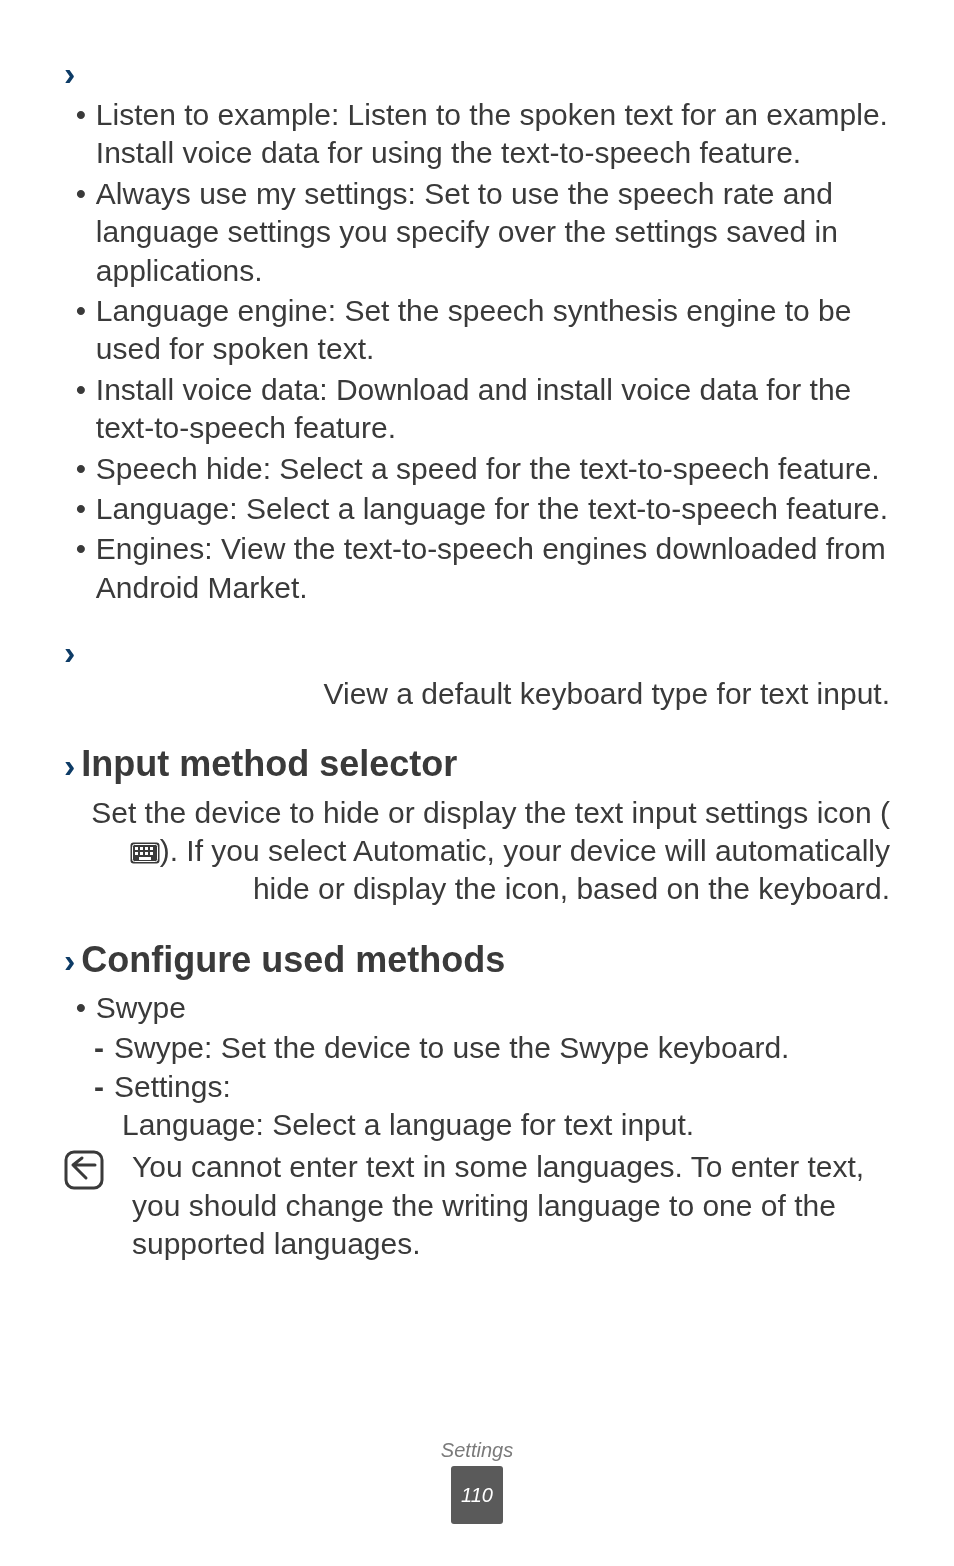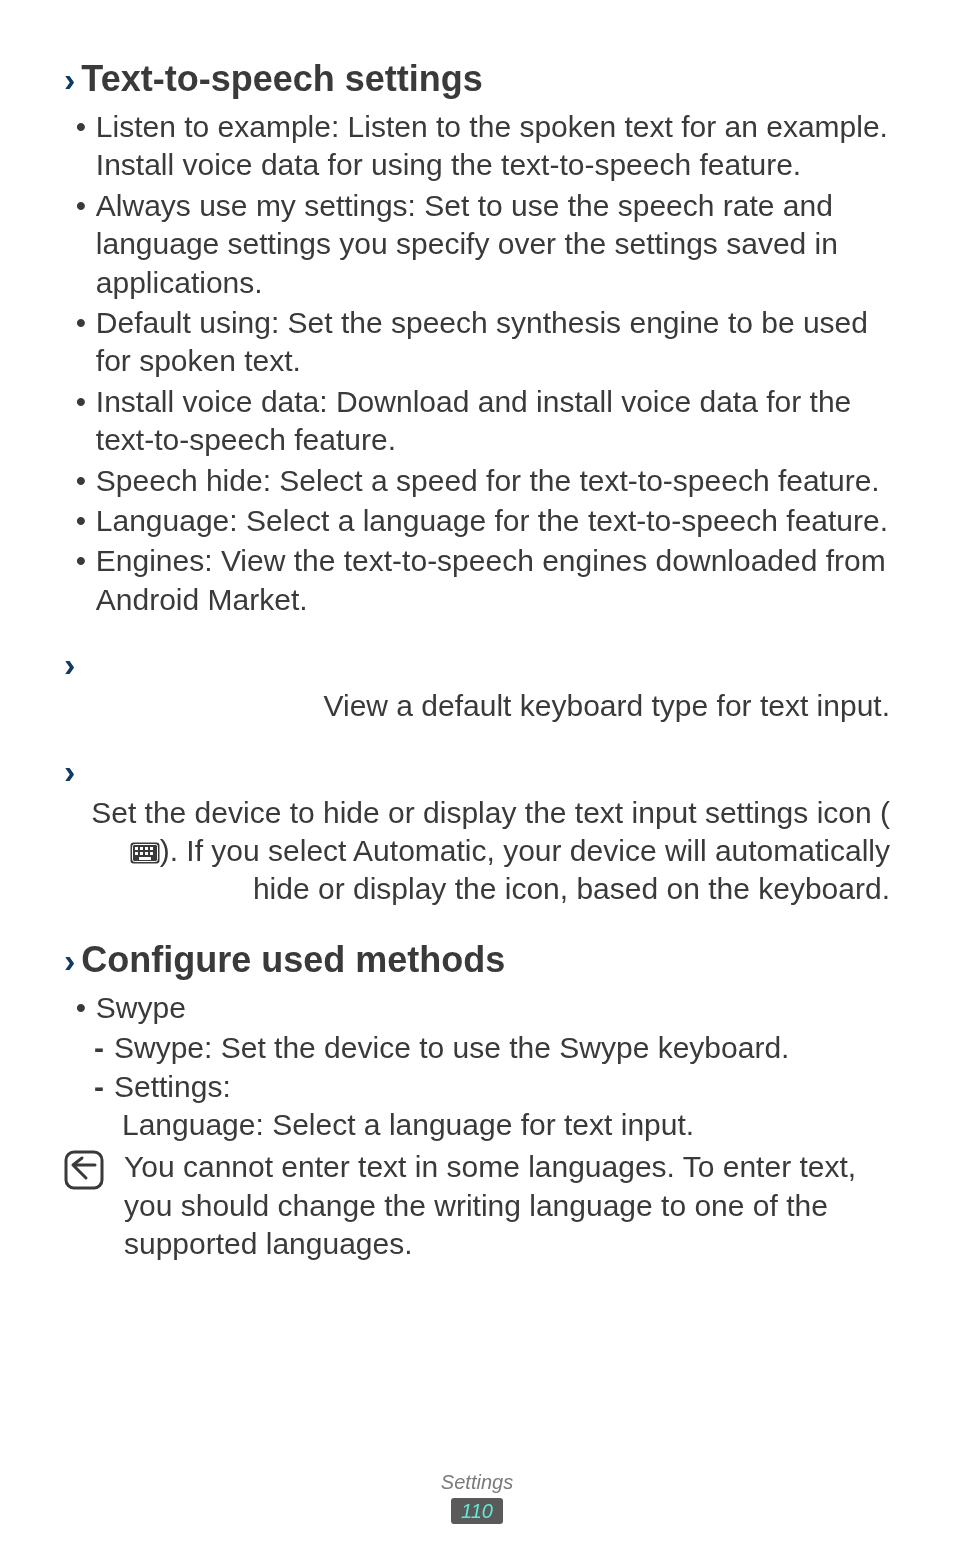--- a/index.html
+++ b/index.html
@@ -65,21 +65,21 @@
 
   .para { padding-left: 2px; margin-bottom: 2px; text-align: right; }
 
   .icon-keyboard {
     display: inline-block;
     vertical-align: -3px;
   }
 
   .note-row {
     display: flex;
-    gap: 20px;
+    gap: 28px;
     margin-top: 4px;
     padding-left: 0;
   }
   .note-icon-wrap {
     flex: 0 0 auto;
     margin-top: 2px;
   }
   .note-text { flex: 1; }
 
   .footer {
@@ -93,47 +93,46 @@
     gap: 2px;
   }
   .footer .crumb {
     font-size: 20px;
     font-style: italic;
     color: #7a7a7a;
   }
   .page-badge {
     display: inline-block;
     background: #5a5a5a;
-    color: #5eead4;
+    color: #ffffff;
     font-style: italic;
     font-size: 20px;
-    padding: 0 10px;
+    padding: 16px 10px;
     border-radius: 3px;
     line-height: 1.3;
   }
 </style>
 </head>
 <body>
 
 <div class="section-heading">
   <span class="chev">›</span>
-  <span class="title">Text-to-speech settings</span>
 </div>
 <div class="bullets">
   <div class="bullet">
     <span class="dot">•</span>
     <div class="body"><b>Listen to example</b><span>: Listen to the spoken text for an example. Install voice data for using the text-to-speech feature.</span></div>
   </div>
   <div class="bullet">
     <span class="dot">•</span>
     <div class="body"><b>Always use my settings</b><span>: Set to use the speech rate and language settings you specify over the settings saved in applications.</span></div>
   </div>
   <div class="bullet">
     <span class="dot">•</span>
-    <div class="body"><b>Default using</b><span>: Set the speech synthesis engine to be used for spoken text.</span></div>
+    <div class="body"><b>Language engine</b><span>: Set the speech synthesis engine to be used for spoken text.</span></div>
   </div>
   <div class="bullet">
     <span class="dot">•</span>
     <div class="body"><b>Install voice data</b><span>: Download and install voice data for the text-to-speech feature.</span></div>
   </div>
   <div class="bullet">
     <span class="dot">•</span>
     <div class="body"><b>Speech hide</b><span>: Select a speed for the text-to-speech feature.</span></div>
   </div>
   <div class="bullet">
@@ -146,20 +145,21 @@
   </div>
 </div>
 
 <div class="section-heading gap-above">
   <span class="chev">›</span>
 </div>
 <div class="para">View a default keyboard type for text input.</div>
 
 <div class="section-heading gap-above">
   <span class="chev">›</span>
+  <span class="title">Input method selector</span>
 </div>
 <div class="para">
   <span>Set the device to hide or display the text input settings icon (</span><svg class="icon-keyboard" width="30" height="22" viewBox="0 0 30 22">
     <rect x="0.5" y="0.5" width="29" height="21" rx="3" fill="#3a3a3a"></rect>
     <rect x="2.5" y="2.5" width="25" height="17" rx="2" fill="#3a3a3a" stroke="#fff" stroke-width="1"></rect>
     <g fill="#fff">
       <rect x="5" y="5" width="3" height="3"></rect>
         <rect x="10" y="5" width="3" height="3"></rect>
         <rect x="15" y="5" width="3" height="3"></rect>
         <rect x="20" y="5" width="3" height="3"></rect>

